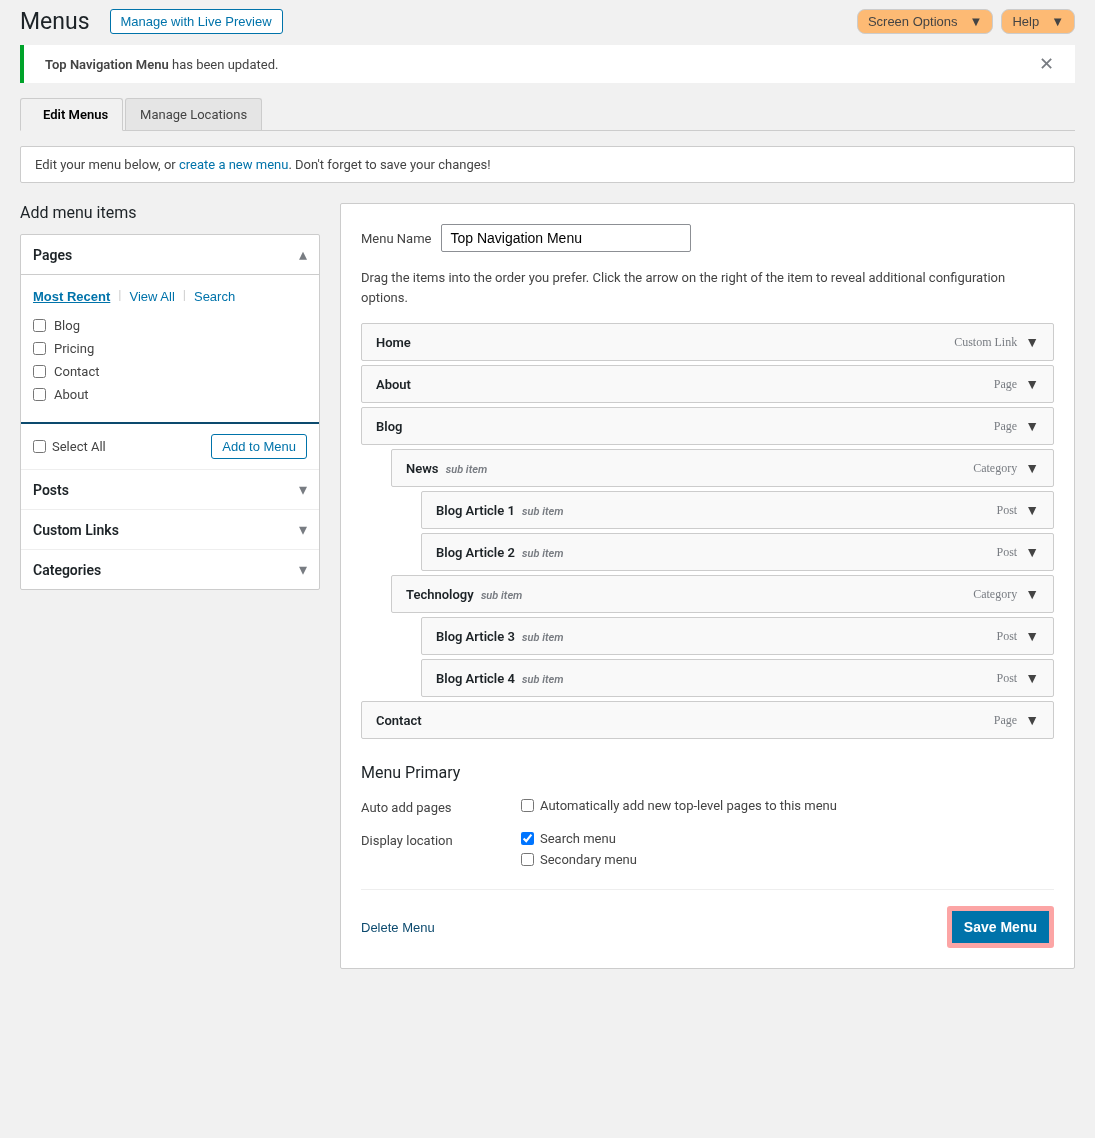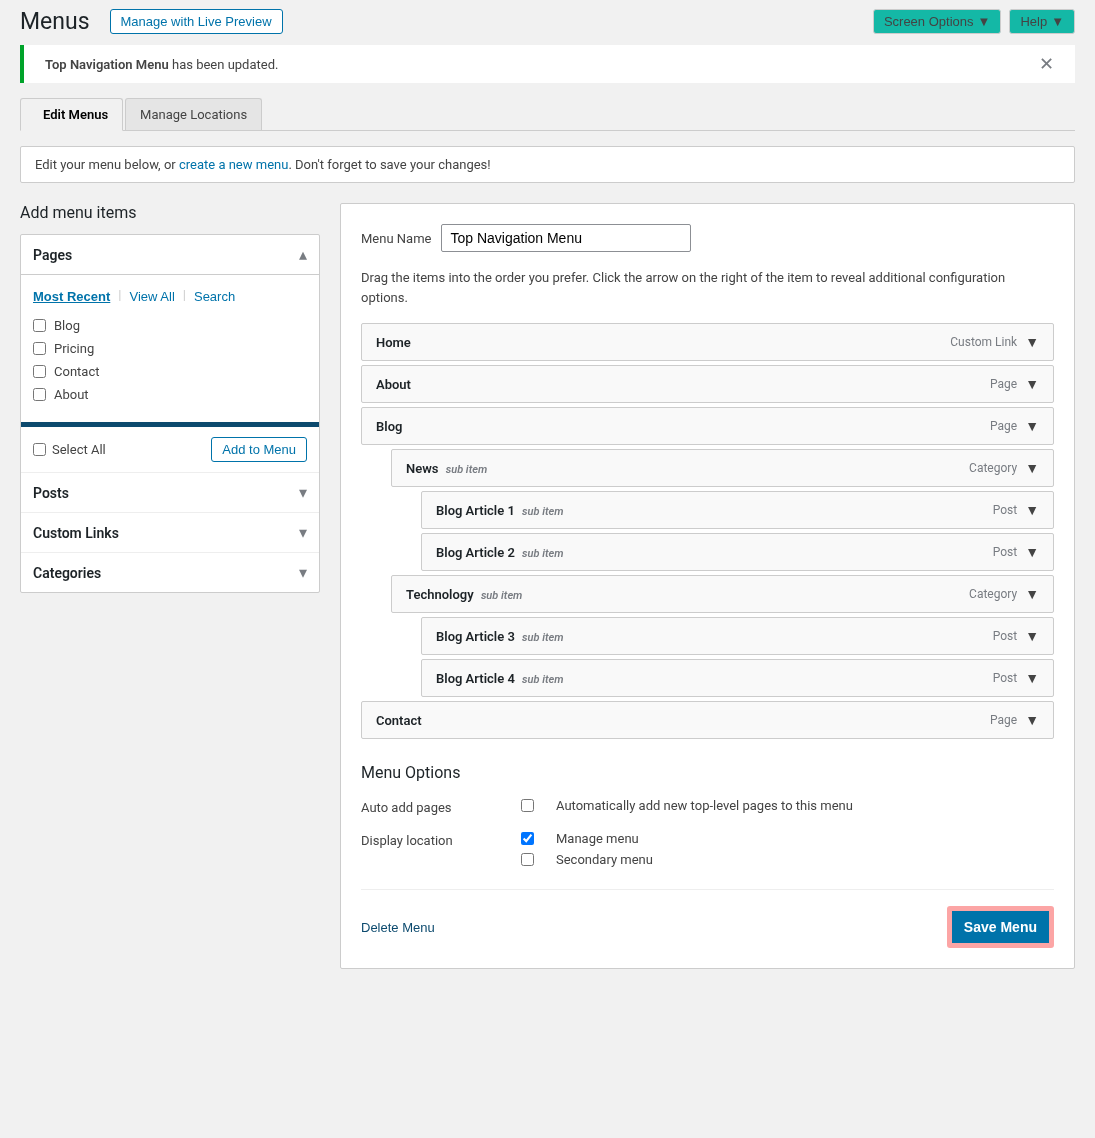--- a/index.html
+++ b/index.html
@@ -4,21 +4,21 @@
   <style>
     * { box-sizing: border-box; margin: 0; padding: 0; }
     body { font-family: -apple-system, BlinkMacSystemFont, "Segoe UI", Roboto, sans-serif; font-size: 13px; background: #f1f1f1; color: #444; }
     
     
     .admin-header { background: #f1f1f1; padding: 8px 20px 0; display: flex; align-items: center; justify-content: space-between; }
     .header-left { display: flex; align-items: center; gap: 12px; }
     .page-title { font-size: 23px; font-weight: 400; color: #1d2327; margin-right: 8px; }
     .btn-live-preview { background: #fff; border: 1px solid #0073aa; color: #0073aa; padding: 4px 10px; border-radius: 3px; cursor: pointer; font-size: 13px; }
     .header-right { display: flex; gap: 8px; }
-    .header-btn { background: #14b8a6; border: 1px solid #ccc; color: #444; padding: 4px 10px; border-radius: 3px; cursor: pointer; font-size: 13px; display: flex; align-items: center; gap: 4px; }
+    .header-btn { background: #fdba74; border: 1px solid #ccc; color: #444; padding: 4px 10px; border-radius: 8px; cursor: pointer; font-size: 13px; display: flex; align-items: center; gap: 12px; }
     
     
     .notice { background: #fff; border-left: 4px solid #00a32a; padding: 10px 21px; margin: 10px 20px; display: flex; align-items: center; justify-content: space-between; }
     .notice-text { font-size: 13px; }
     .notice-text strong { font-weight: 600; }
     .notice-dismiss { background: none; border: none; cursor: pointer; color: #787c82; font-size: 18px; line-height: 1; }
     
     
     .tabs { display: flex; margin: 15px 20px 0; border-bottom: 1px solid #ccc; }
     .tab { padding: 8px 14px; border: 1px solid #ccc; border-bottom: none; background: #e5e5e5; cursor: pointer; font-size: 13px; margin-right: 2px; border-radius: 3px 3px 0 0; color: #444; }
@@ -37,21 +37,21 @@
     
     .left-col { width: 300px; flex-shrink: 0; }
     .section-heading { font-size: 16px; font-weight: 400; color: #1d2327; margin-bottom: 12px; }
     
     .accordion { background: #fff; border: 1px solid #ccc; border-radius: 2px; }
     .accordion-header { display: flex; align-items: center; justify-content: space-between; padding: 10px 12px; cursor: pointer; border-bottom: 1px solid #ccc; }
     .accordion-header:last-child { border-bottom: none; }
     .accordion-header.open { border-bottom: 1px solid #ccc; }
     .accordion-title { font-size: 14px; font-weight: 600; color: #1d2327; }
     .accordion-arrow { color: #787c82; font-size: 16px; }
-    .accordion-body { padding: 12px; border-bottom: 5px solid #0c4a6e; }
+    .accordion-body { padding: 12px; border-bottom: 2px solid #0c4a6e; }
     
     .sub-tabs { display: flex; gap: 8px; margin-bottom: 12px; }
     .sub-tab { background: none; border: none; cursor: pointer; font-size: 13px; color: #0073aa; padding: 2px 0; }
     .sub-tab.active { color: #0073aa; font-weight: 600; text-decoration: underline; }
     .sub-tab-separator { color: #ccc; }
     
     .checkbox-item { display: flex; align-items: center; gap: 8px; margin-bottom: 8px; font-size: 13px; }
     .checkbox-item input[type="checkbox"] { margin: 0; }
     
     .accordion-footer { display: flex; align-items: center; justify-content: space-between; padding: 10px 12px; }
@@ -69,35 +69,35 @@
     .menu-name-row { display: flex; align-items: center; gap: 10px; margin-bottom: 16px; }
     .menu-name-label { font-size: 13px; color: #444; white-space: nowrap; }
     .menu-name-input { border: 1px solid #8c8f94; padding: 5px 8px; font-size: 14px; width: 250px; border-radius: 2px; }
     
     .drag-hint { font-size: 13px; color: #444; margin-bottom: 16px; line-height: 1.5; }
     
     
     .menu-item { background: #f9f9f9; border: 1px solid #ccc; padding: 10px 14px; margin-bottom: 4px; display: flex; align-items: center; justify-content: space-between; cursor: move; border-radius: 2px; }
     .menu-item-title { font-size: 13px; font-weight: 600; color: #1d2327; }
     .menu-item-right { display: flex; align-items: center; gap: 8px; }
-    .menu-item-type { font-size: 12px; color: #787c82; }
+    .menu-item-type { font-size: 12px; color: #787c82; font-family: Liberation Serif, serif; }
     .menu-item-arrow { color: #444; cursor: pointer; background: none; border: none; font-size: 14px; }
     
     
     .menu-item-l1 { margin-left: 30px; }
     .menu-item-l2 { margin-left: 60px; }
     .sub-item-label { font-size: 11px; color: #787c82; font-style: italic; margin-left: 4px; }
     
     
     .menu-settings { margin-top: 24px; }
     .menu-settings-title { font-size: 16px; font-weight: 400; color: #1d2327; margin-bottom: 16px; }
     .settings-row { display: flex; align-items: flex-start; gap: 20px; margin-bottom: 12px; }
     .settings-label { width: 140px; font-size: 13px; color: #444; padding-top: 2px; flex-shrink: 0; }
     .settings-value { font-size: 13px; }
-    .checkbox-row { display: flex; align-items: center; gap: 22px; margin-bottom: 6px; }
+    .checkbox-row { display: flex; align-items: center; gap: 6px; margin-bottom: 6px; }
     .checkbox-row input[type="checkbox"] { margin: 0; }
     
     
     .menu-footer { display: flex; align-items: center; justify-content: space-between; padding-top: 16px; border-top: 1px solid #eee; margin-top: 16px; }
     .btn-delete { background: none; border: none; color: #0c4a6e; cursor: pointer; font-size: 13px; text-decoration: none; }
     .btn-save { background: #0073aa; border: 5px solid #fca5a5; color: #fff; padding: 8px 12px; border-radius: 3px; cursor: pointer; font-size: 14px; font-weight: 600; }
     
     .chevron-down::after { content: '▾'; }
     .chevron-up::after { content: '▴'; }
   </style>
@@ -289,38 +289,38 @@
 
         <div class="menu-item">
           <span class="menu-item-title">Contact</span>
           <div class="menu-item-right">
             <span class="menu-item-type">Page</span>
             <button class="menu-item-arrow">▼</button>
           </div>
         </div>
 
         <div class="menu-settings">
-          <h3 class="menu-settings-title">Menu Options</h3>
+          <h3 class="menu-settings-title">Menu Primary</h3>
 
           <div class="settings-row">
             <span class="settings-label">Auto add pages</span>
             <div class="settings-value">
               <div class="checkbox-row">
                 <input type="checkbox" id="auto-add" style="">
                 <label for="auto-add">Automatically add new top-level pages to this menu</label>
               </div>
             </div>
           </div>
 
           <div class="settings-row">
             <span class="settings-label">Display location</span>
             <div class="settings-value">
               <div class="checkbox-row">
                 <input type="checkbox" id="loc-primary" checked="" style="">
-                <label for="loc-primary">Manage menu</label>
+                <label for="loc-primary">Search menu</label>
               </div>
               <div class="checkbox-row">
                 <input type="checkbox" id="loc-secondary" style="">
                 <label for="loc-secondary">Secondary menu</label>
               </div>
             </div>
           </div>
         </div>
 
         <div class="menu-footer">

